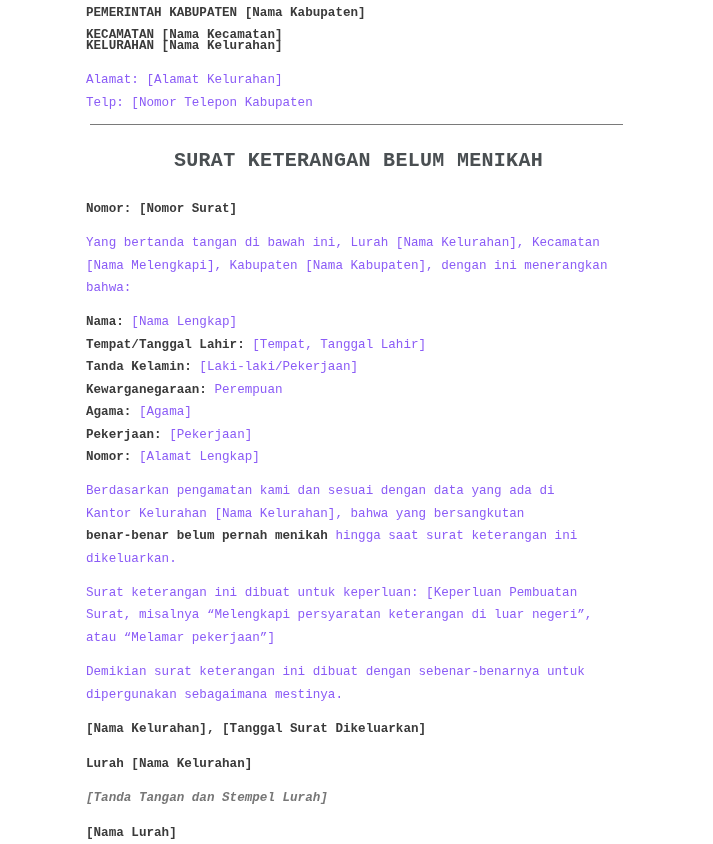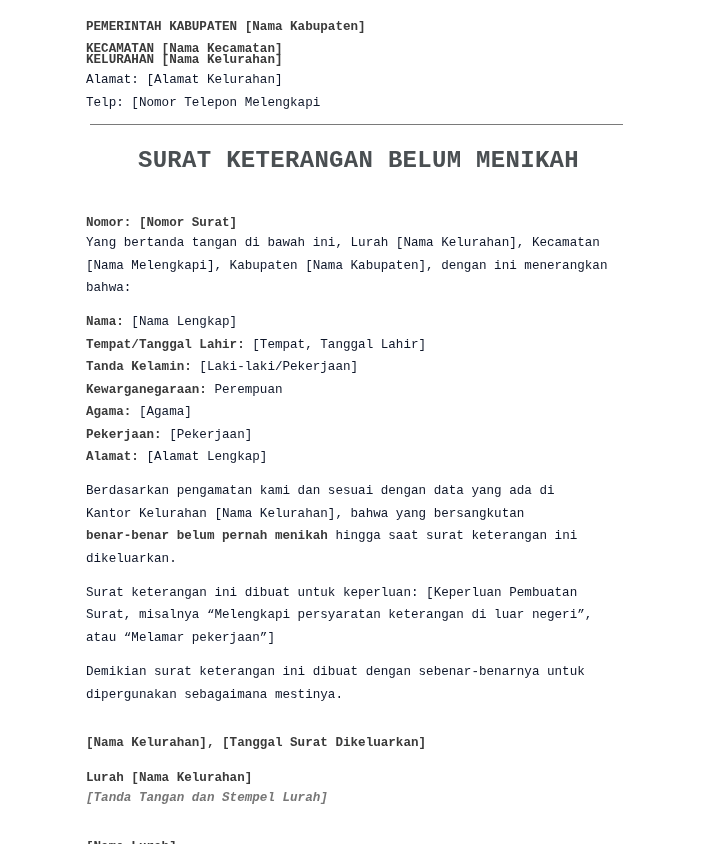--- a/index.html
+++ b/index.html
@@ -1,53 +1,53 @@
 <!DOCTYPE html>
 <html><head>
 <meta charset="utf-8">
 <style>
   html, body { margin:0; padding:0; background:#ffffff; }
   body { width:713px; height:844px; overflow:hidden; position:relative;
          font-family:"Liberation Mono", monospace; color:#444; font-size:12.6px; }
   .doc { position:absolute; left:86px; top:0; width:545px; }
   .line { position:absolute; left:0; white-space:nowrap; line-height:16px; }
-  .b { font-weight:bold; color:#3a3a3a;margin-top:14px; }
-  .n { color:#0f172a; }
+  .b { font-weight:bold; color:#3a3a3a; }
+  .n { color:#8b5cf6; }
   .hr { position:absolute; left:4px; top:124px; width:533px; height:1px; background:#7a7a7a; }
   .title { position:absolute; left:0; width:545px; top:148px; text-align:center;
-           font-size:24px; font-weight:bold; color:#4a4f52; letter-spacing:0.3px; line-height:26px; }
+           font-size:20px; font-weight:bold; color:#4a4f52; letter-spacing:0.3px; line-height:26px; }
   .i { font-style:italic; color:#777;font-weight:bold; }
 </style>
 </head>
 <body>
 
 <div class="doc">
   <div class="line b" style="top:5px">PEMERINTAH KABUPATEN [Nama Kabupaten]</div>
   <div class="line b" style="top:27px">KECAMATAN [Nama Kecamatan]</div>
   <div class="line b" style="top:38px">KELURAHAN [Nama Kelurahan]</div>
   <div class="line n" style="top:72px">Alamat: [Alamat Kelurahan]</div>
-  <div class="line n" style="top:95px">Telp: [Nomor Telepon Melengkapi</div>
+  <div class="line n" style="top:95px">Telp: [Nomor Telepon Kabupaten</div>
 
   <div class="hr"></div>
 
   <div class="title">SURAT KETERANGAN BELUM MENIKAH</div>
 
   <div class="line b" style="top:201px">Nomor: [Nomor Surat]</div>
 
   <div class="line n" style="top:235px">Yang bertanda tangan di bawah ini, Lurah [Nama Kelurahan], Kecamatan</div>
   <div class="line n" style="top:258px">[Nama Melengkapi], Kabupaten [Nama Kabupaten], dengan ini menerangkan</div>
   <div class="line n" style="top:280px">bahwa:</div>
 
   <div class="line" style="top:314px"><span class="b">Nama:</span><span class="n"> [Nama Lengkap]</span></div>
   <div class="line" style="top:337px"><span class="b">Tempat/Tanggal Lahir:</span><span class="n"> [Tempat, Tanggal Lahir]</span></div>
   <div class="line" style="top:359px"><span class="b">Tanda Kelamin:</span><span class="n"> [Laki-laki/Pekerjaan]</span></div>
   <div class="line" style="top:382px"><span class="b">Kewarganegaraan:</span><span class="n"> Perempuan</span></div>
   <div class="line" style="top:404px"><span class="b">Agama:</span><span class="n"> [Agama]</span></div>
   <div class="line" style="top:427px"><span class="b">Pekerjaan:</span><span class="n"> [Pekerjaan]</span></div>
-  <div class="line" style="top:449px"><span class="b">Alamat:</span><span class="n"> [Alamat Lengkap]</span></div>
+  <div class="line" style="top:449px"><span class="b">Nomor:</span><span class="n"> [Alamat Lengkap]</span></div>
 
   <div class="line n" style="top:483px">Berdasarkan pengamatan kami dan sesuai dengan data yang ada di</div>
   <div class="line n" style="top:506px">Kantor Kelurahan [Nama Kelurahan], bahwa yang bersangkutan</div>
   <div class="line" style="top:528px"><span class="b">benar-benar belum pernah menikah</span><span class="n"> hingga saat surat keterangan ini</span></div>
   <div class="line n" style="top:551px">dikeluarkan.</div>
 
   <div class="line n" style="top:585px">Surat keterangan ini dibuat untuk keperluan: [Keperluan Pembuatan</div>
   <div class="line n" style="top:607px">Surat, misalnya “Melengkapi persyaratan keterangan di luar negeri”,</div>
   <div class="line n" style="top:630px">atau “Melamar pekerjaan”]</div>
 

